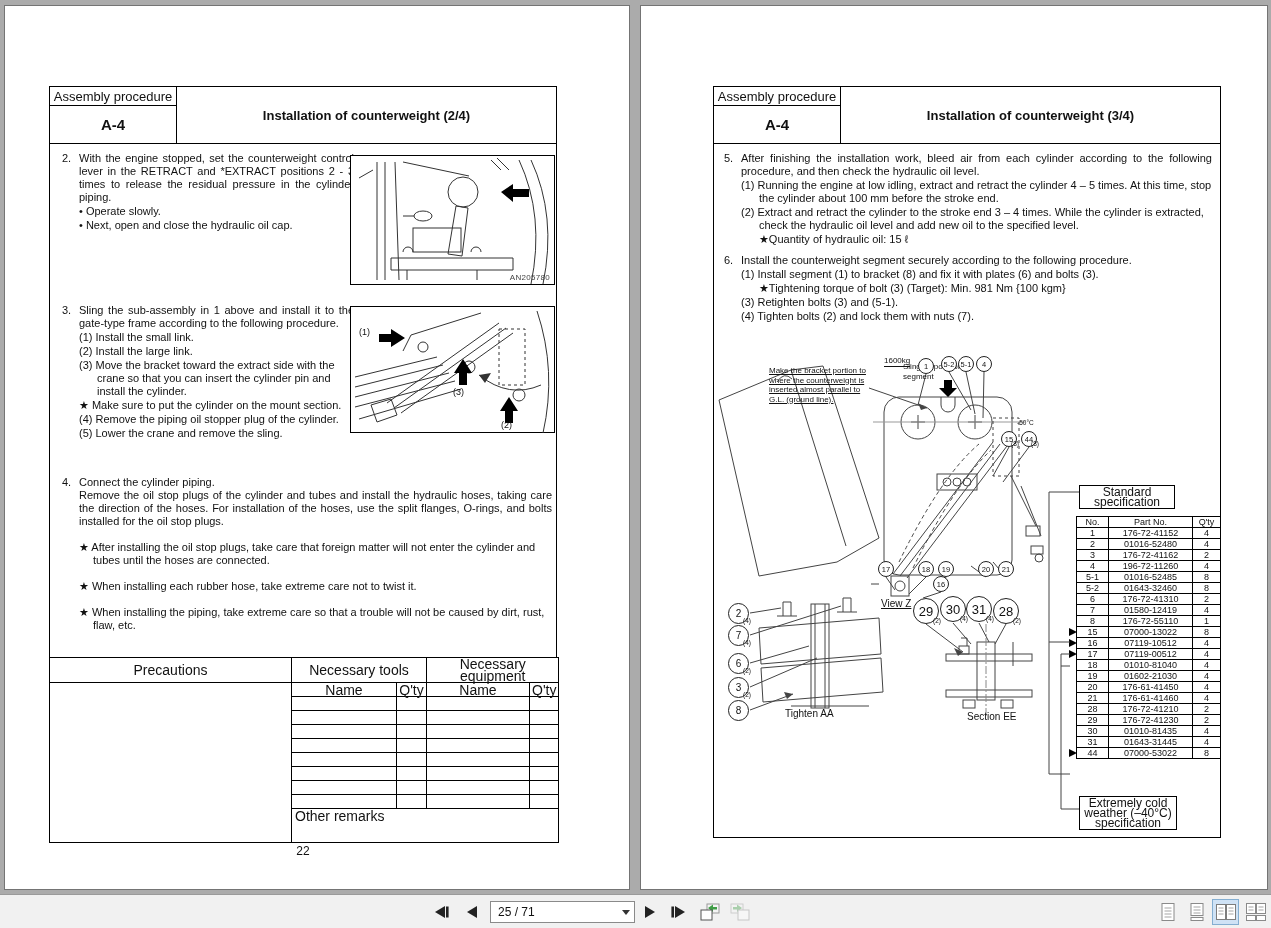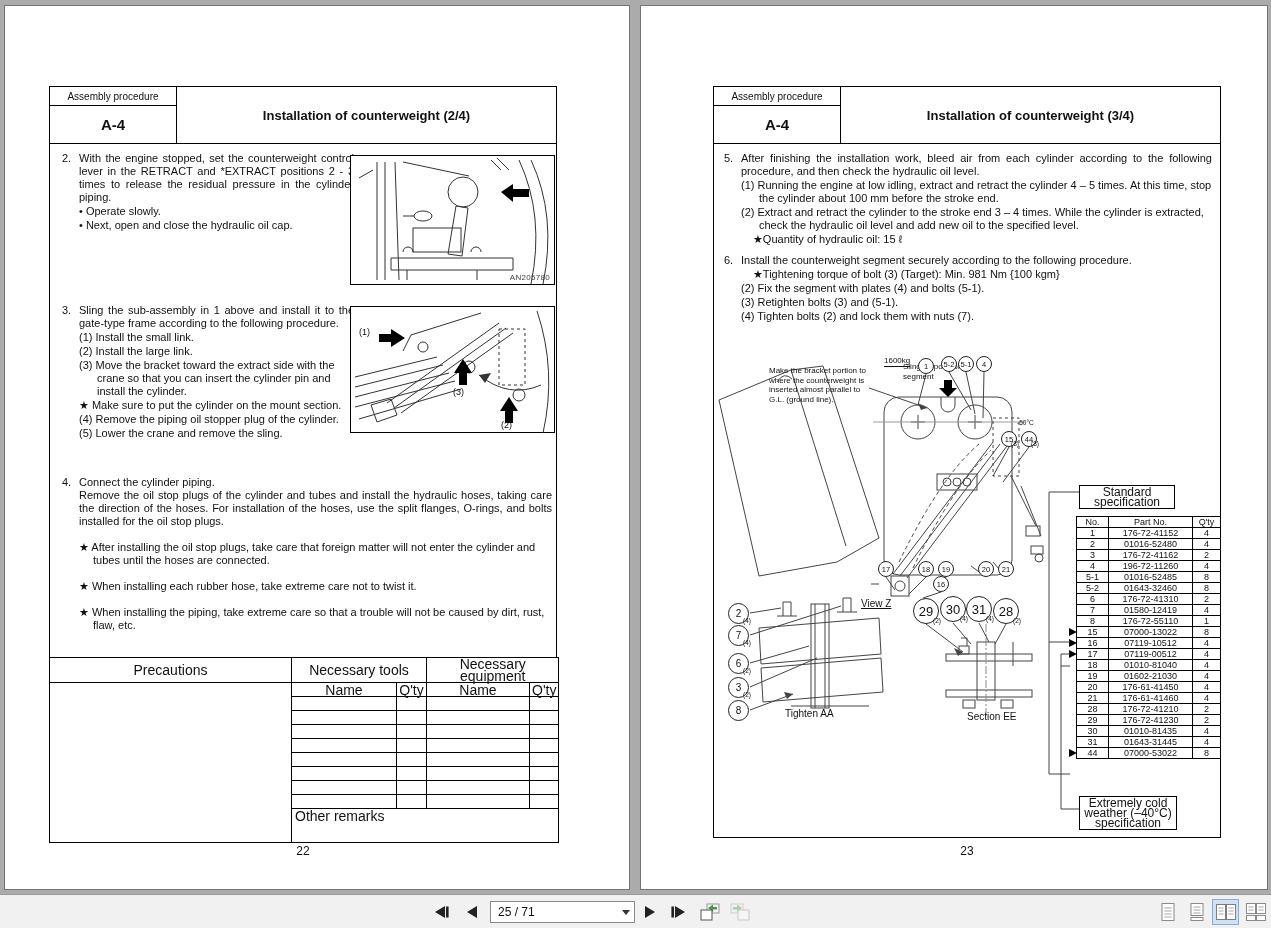--- a/index.html
+++ b/index.html
@@ -9,35 +9,35 @@
 
   
   .page{position:absolute;top:5px;height:885px;background:#fff;border:1px solid #747474;}
   .page-left{left:4px;width:626px;}
   .page-right{left:640px;width:628px;}
 
   
   .hdr{position:absolute;border:1px solid #000;display:flex;height:58px;width:508px;top:80px;background:#fff;}
   .page-left .hdr{left:44px;} .page-right .hdr{left:72px;}
   .hdr-l{width:127px;border-right:1px solid #000;display:flex;flex-direction:column;}
-  .hdr-proc{height:19px;border-bottom:1px solid #000;font-size:10px;display:flex;align-items:center;justify-content:center;}
+  .hdr-proc{height:19px;border-bottom:1px solid #000;font-size:13px;display:flex;align-items:center;justify-content:center;}
   .hdr-code{flex:1;font-size:15px;font-weight:bold;display:flex;align-items:center;justify-content:center;}
   .hdr-title{flex:1;display:flex;align-items:center;justify-content:center;font-size:13px;font-weight:bold;}
 
   
   .cbox{position:absolute;border:1px solid #000;background:#fff;}
   .page-left .cbox{left:44px;top:137px;width:508px;height:515px;}
   .page-right .cbox{left:72px;top:137px;width:508px;height:695px;}
 
   .step{position:absolute;display:flex;font-size:11px;line-height:13px;}
   .step .n{width:17px;flex:none;}
   .step .b{flex:1;}
   .para{text-align:justify;}
   .itm{padding-left:18px;text-indent:-18px;margin-top:1px;}
-  .subitm{margin-left:12px;}
+  .subitm{margin-left:18px;}
   .bul-items .itm{padding-left:12px;text-indent:-12px;}
   .spaced .itm{margin-top:13px;padding-left:14px;text-indent:-14px;}
 
   .fig{position:absolute;border:1px solid #000;background:#fff;}
   .fig svg{position:absolute;left:0;top:0;}
   .figlabel{position:absolute;font-size:9px;background:rgba(255,255,255,.0);}
   .figcap{position:absolute;right:4px;bottom:2px;font-size:8px;color:#444;letter-spacing:.3px;text-align:center;}
 
   .pageno{position:absolute;width:508px;text-align:center;top:838px;font-size:12px;}
   .page-left .pageno{left:44px;} .page-right .pageno{left:72px;}
@@ -276,22 +276,22 @@
               <div class="itm">(2) Extract and retract the cylinder to the stroke end 3 – 4 times.  While the cylinder is extracted, check the hydraulic oil level and add new oil to the specified level.</div>
               <div class="itm subitm">★Quantity of hydraulic oil: 15 ℓ</div>
             </div>
         </div>
       </div>
       <div class="step" style="left:10px;top:110px;width:488px;">
         <span class="n">6.</span>
         <div class="b">
           <div class="para">Install the counterweight segment securely according to the following procedure.</div>
           <div>
+              <div class="itm">(1) Install segment (1) to bracket (8) and fix it with plates (6) and bolts (3).</div>
               <div class="itm subitm">★Tightening torque of bolt (3) (Target): Min. 981 Nm {100 kgm}</div>
-              <div class="itm">(2) Fix the segment with plates (4) and bolts (5-1).</div>
               <div class="itm">(3) Retighten bolts (3) and (5-1).</div>
               <div class="itm">(4) Tighten bolts (2) and lock them with nuts (7).</div>
             </div>
         </div>
       </div>
     </div>
 
     <svg class="diag-svg" width="628" height="885" viewBox="0 0 628 885" fill="none" stroke="#444" stroke-width="1">
 
       <path d="M78,394 L150,364 L182,360 L238,532 L196,556 L118,570 Z"></path>
@@ -350,25 +350,25 @@
       <rect x="322" y="694" width="12" height="8"></rect>
         <rect x="360" y="694" width="12" height="8"></rect>
       <line x1="345" y1="618" x2="345" y2="712" stroke="#888" stroke-dasharray="8 2 2 2"></line>
       <path d="M285,618 L322,646 M312,617 L330,638 M338,617 L348,636 M365,618 L354,638"></path>
       <polygon points="322,646 313,642 317,650" fill="#444" stroke="none"></polygon>
 
       <path d="M438,486 H408 V768 M408,636 H429 M408,768 H429"></path>
       <path d="M420,648 V803 H438 M420,648 H429 M420,660 H429"></path>
     </svg>
 
-    <div class="dlabel" style="left:128px;top:360px;width:104px;">Make the bracket portion to where the counterweight is inserted almost parallel to G.L. (ground line).</div>
+    <div class="dlabel" style="left:128px;top:360px;width:104px;text-decoration:underline;">Make the bracket portion to where the counterweight is inserted almost parallel to G.L. (ground line).</div>
     <div class="dlabel underl" style="left:243px;top:350px;">1600kg</div>
     <div class="dlabel" style="left:262px;top:356px;width:60px;">Slinging point of segment</div>
     <div class="dlabel" style="left:376px;top:412px;font-size:6.5px;">-50°C</div>
-    <div class="dlabel big" style="left:220px;top:593px;text-decoration:underline;">View Z</div>
+    <div class="dlabel big" style="left:240px;top:593px;text-decoration:underline;">View Z</div>
     <div class="dlabel big" style="left:144px;top:703px;">Tighten AA</div>
     <div class="dlabel big" style="left:326px;top:706px;">Section EE</div>
 
     <div class="spec-box" style="left:438px;top:479px;width:96px;">Standard specification</div>
     <div class="spec-box" style="left:438px;top:790px;width:98px;">Extremely cold weather (–40°C) specification</div>
 
     <table class="parts">
       <colgroup>
           <col style="width:32px">
           <col style="width:84px">
@@ -507,21 +507,20 @@
         <span class="callout c-md" style="left: 87px; top: 619px;">7<span class="qsub">(4)</span></span>
         <span class="callout c-md" style="left: 87px; top: 647px;">6<span class="qsub">(2)</span></span>
         <span class="callout c-md" style="left: 87px; top: 671px;">3<span class="qsub">(2)</span></span>
         <span class="callout c-md" style="left: 87px; top: 694px;">8</span>
         <span class="callout c-lg" style="left: 272px; top: 592px;">29<span class="qsub">(2)</span></span>
         <span class="callout c-lg" style="left: 299px; top: 590px;">30<span class="qsub">(4)</span></span>
         <span class="callout c-lg" style="left: 325px; top: 590px;">31<span class="qsub">(4)</span></span>
         <span class="callout c-lg" style="left: 352px; top: 592px;">28<span class="qsub">(2)</span></span>
       </div>
 
-    <div class="pageno">23</div>
   </div>
 
   <div class="toolbar">
     <div class="tbtn" style="left:430px;">
       <svg width="18" height="18" viewBox="0 0 18 18">
         <polygon points="2,9 12,3 12,15" fill="#222"></polygon>
           <rect x="13" y="3.5" width="2.6" height="11" fill="#222"></rect>
       </svg>
     </div>
     <div class="tbtn" style="left:460px;">

